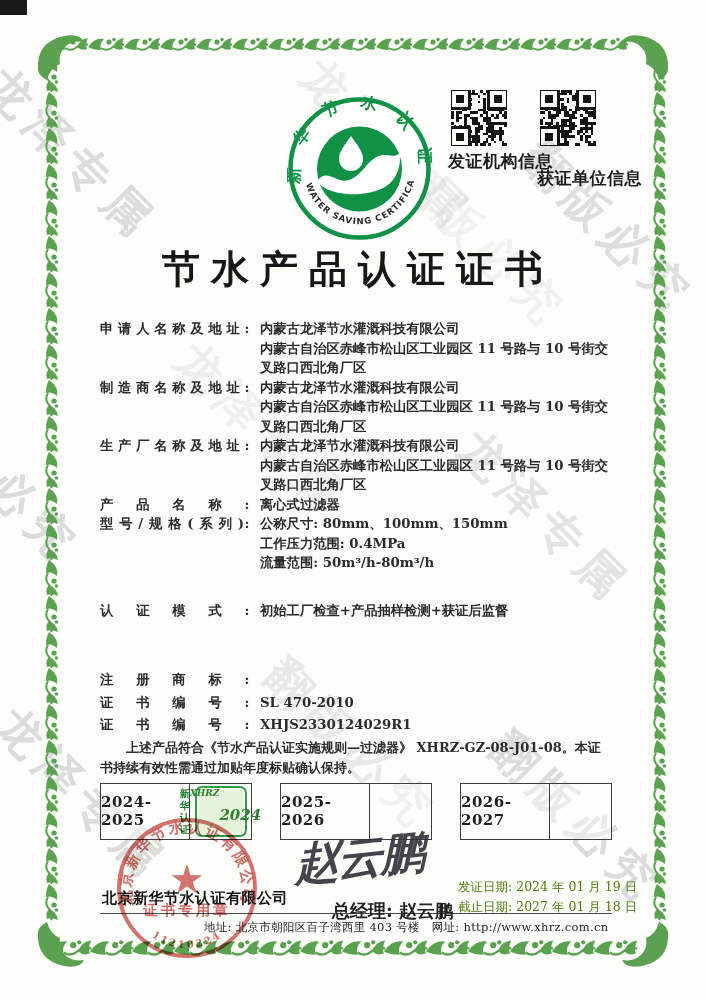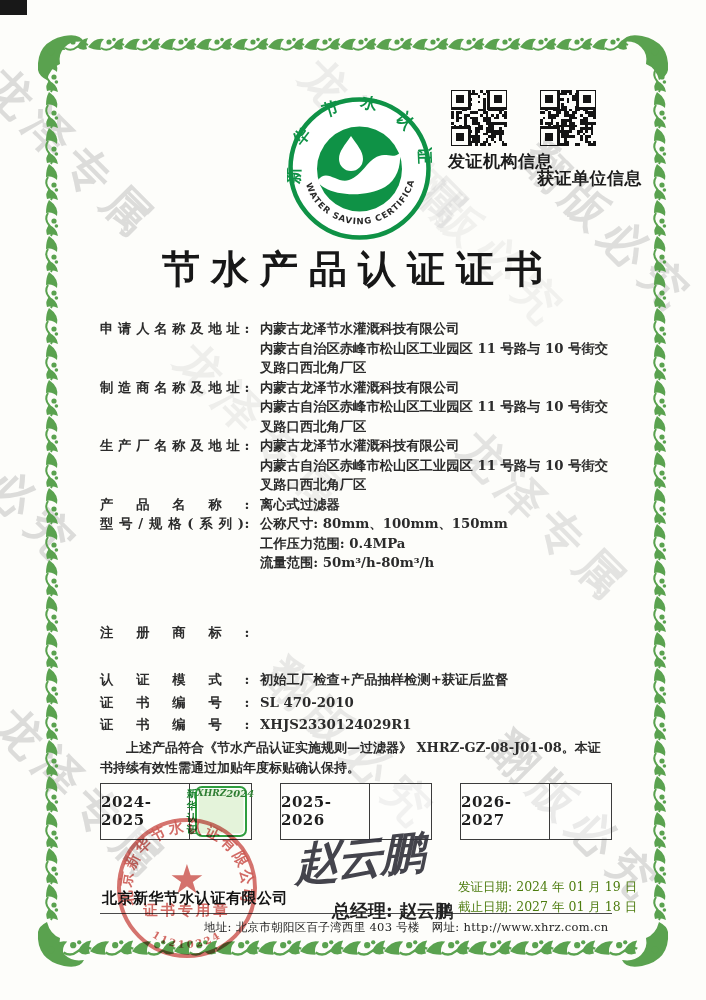--- a/index.html
+++ b/index.html
@@ -49,21 +49,21 @@
   .vbox{width:150px;height:55px;border:1.5px solid #3c3c3c;display:flex;background:rgba(255,255,255,.4);}
   .vbox .yr{width:88px;display:flex;align-items:center;justify-content:center;
             font-size:15px;font-weight:700;letter-spacing:.5px;color:#1f1f1f;
             border-right:1.5px solid #3c3c3c;}
   .vbox .slot{flex:1;display:flex;align-items:center;justify-content:center;}
   .sticker{width:48px;height:47px;border:2px solid #2f9e3f;border-radius:7px;background:#e4f3da;
            box-shadow:inset 0 0 0 1.5px #ffffff;display:flex;flex-direction:row;
            justify-content:center;line-height:1.2;}
   .sticker .s1{font-size:10px;font-weight:800;color:#17802c;font-family:"DejaVu Sans",sans-serif;}
   .sticker .s2{font-size:9px;font-weight:800;font-style:italic;color:#2e7d32;}
-  .sticker .s3{font-size:10px;font-weight:800;font-style:italic;color:#2e7d32;}
+  .sticker .s3{font-size:15px;font-weight:800;font-style:italic;color:#2e7d32;margin-top:18px;}
   
   .seal{position:absolute;left:100px;top:812px;z-index:7;mix-blend-mode:multiply;opacity:.88;}
   .company-name{position:absolute;left:102px;top:889px;z-index:8;font-size:15px;font-weight:700;
                 letter-spacing:.5px;color:#121212;}
   .signature{position:absolute;left:298px;top:828px;z-index:7;font-family:"DejaVu Sans",sans-serif;
              font-size:45px;font-weight:700;color:#30303a;letter-spacing:-2px;opacity:.9;
              transform:rotate(-6deg) skewX(-18deg);}
   .manager{position:absolute;left:332px;top:899px;z-index:7;font-size:18px;font-weight:700;color:#222;}
   .dates{position:absolute;left:458px;top:877px;z-index:7;font-size:12.5px;font-weight:400;
          line-height:20px;color:#4d7c0f;}
@@ -554,28 +554,28 @@
 
     <div class="row">
       <span class="lbl">型号/规格(系列):</span>
       <div class="val">
         <div>公称尺寸: 80mm、100mm、150mm</div>
         <div>工作压力范围: 0.4MPa</div>
         <div>流量范围: 50m³/h-80m³/h</div>
       </div>
     </div>
 
+    <div class="row row-mode">
+      <span class="lbl">认证模式:</span>
+      <div class="val">初始工厂检查+产品抽样检测+获证后监督</div>
+    </div>
+
     <div class="row row-trademark">
       <span class="lbl">注册商标:</span>
       <div class="val"></div>
-    </div>
-
-    <div class="row row-mode">
-      <span class="lbl">认证模式:</span>
-      <div class="val">初始工厂检查+产品抽样检测+获证后监督</div>
     </div>
 
     <div class="row row-standard">
       <span class="lbl">证书编号:</span>
       <div class="val">SL 470-2010</div>
     </div>
 
     <div class="row row-certno">
       <span class="lbl">证书编号:</span>
       <div class="val">XHJS2330124029R1</div>

